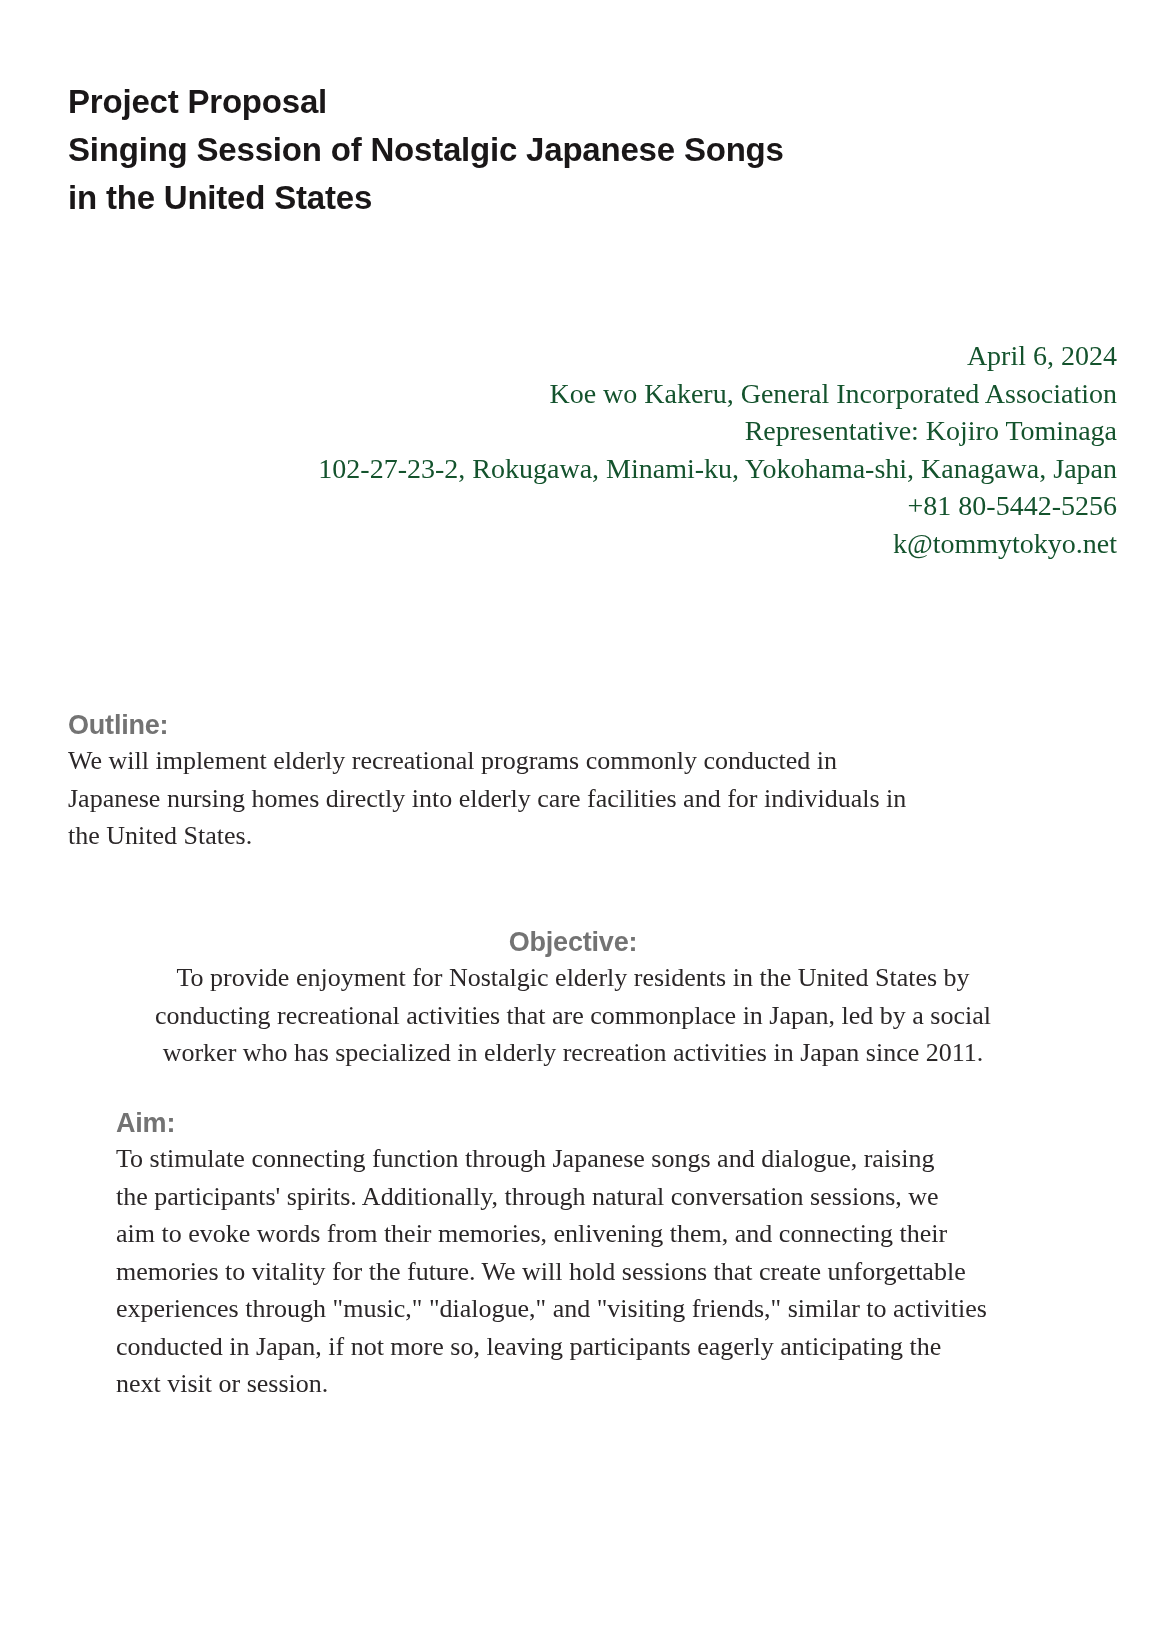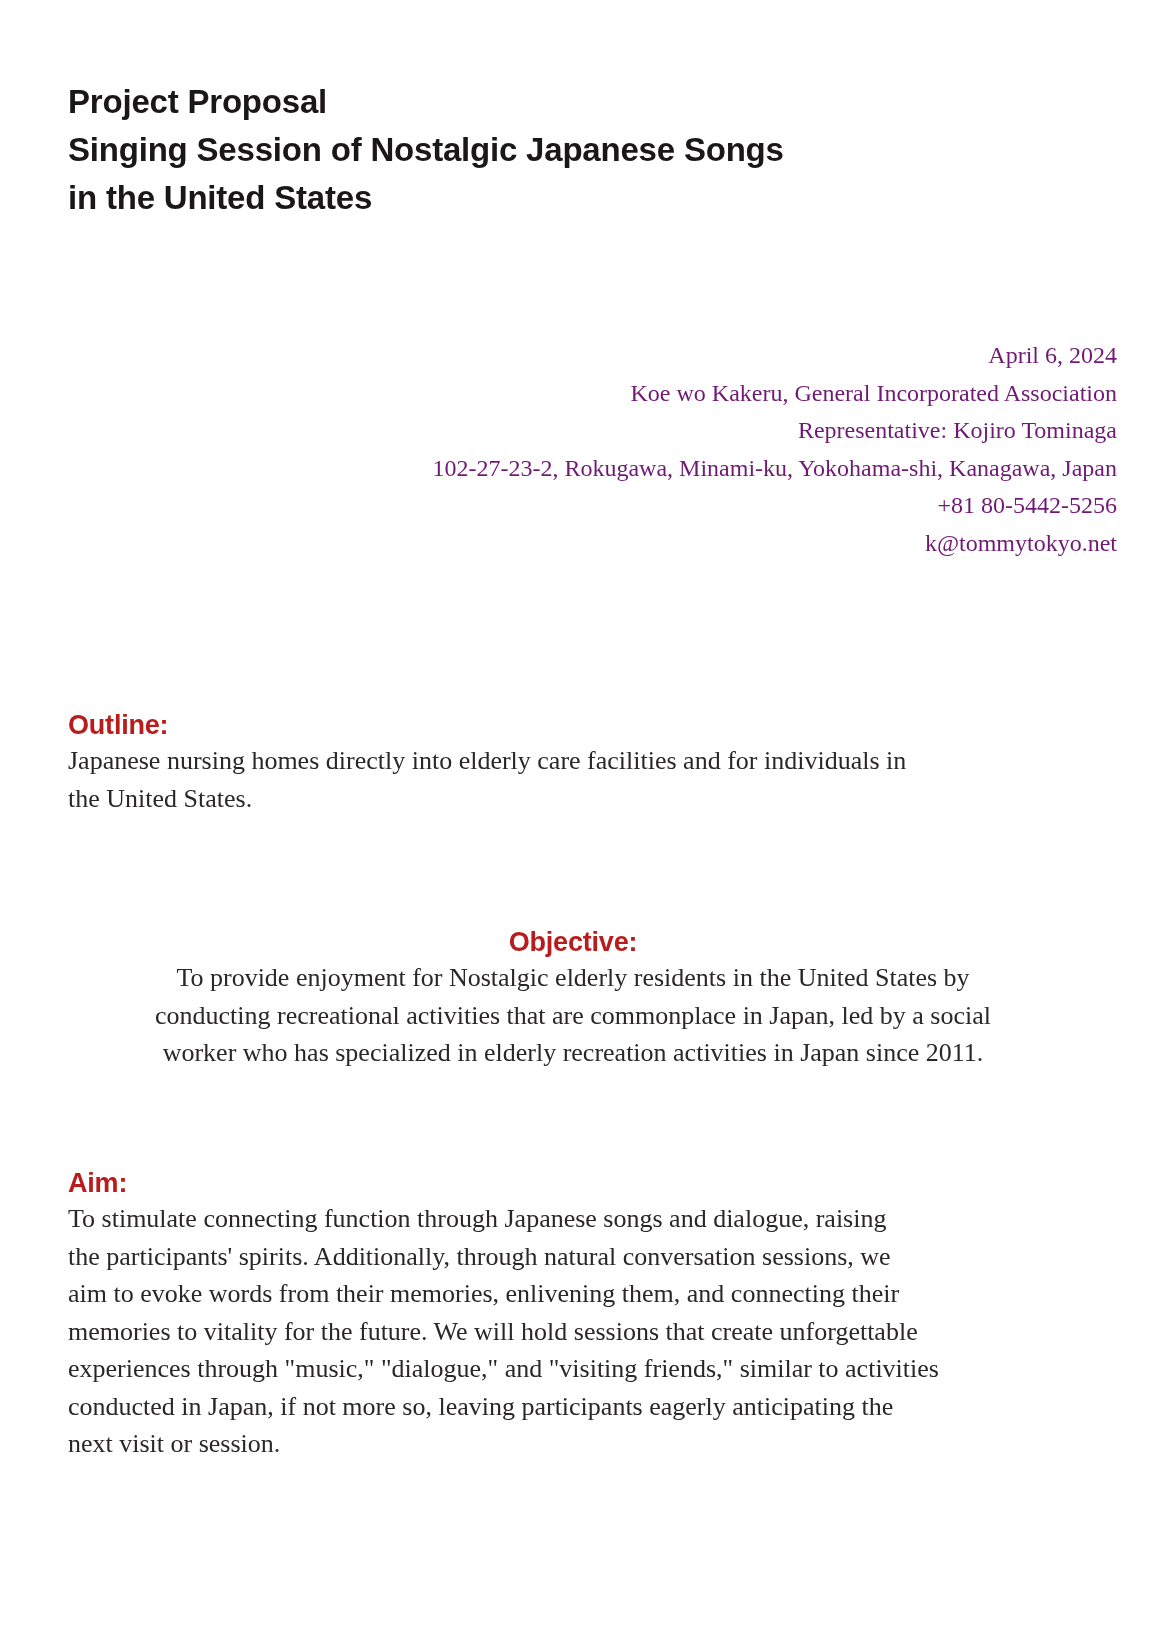--- a/index.html
+++ b/index.html
@@ -34,52 +34,52 @@
       color: #1a1718;
     }
     .title-line { display: block; white-space: nowrap; }
 
     .sender-block {
       position: absolute;
       right: 93px;
       top: 337px;
       text-align: right;
       font-family: "Liberation Serif", serif;
-      font-size: 24px;
+      font-size: 28px;
       line-height: 37.5px;
-      color: #701a75;
+      color: #14532d;
     }
     .sender-line { display: block; white-space: nowrap; }
 
     .section {
       position: absolute;
       left: 68px;
       width: 1010px;
     }
     .section-heading {
       display: block;
       font-family: "Liberation Sans", sans-serif;
       font-weight: bold;
       font-size: 27px;
       line-height: 34px;
-      color: #b91c1c;
+      color: #737373;
       letter-spacing: -0.2px;
     }
     .section-body {
       display: block;
       font-family: "Liberation Serif", serif;
       font-size: 26px;
       line-height: 37.5px;
       color: #2b2728;
     }
     .body-line { display: block; white-space: nowrap; }
 
     #section-outline { top: 708px; }
     #section-objective { top: 925px; text-align: center; }
-    #section-aim { top: 1166px; }
+    #section-aim { top: 1106px; margin-left: 48px; }
   </style>
 </head>
 <body>
 
 <div class="page">
 
   <div class="title-block">
     <span class="title-line">Project Proposal</span>
     <span class="title-line">Singing Session of Nostalgic Japanese Songs</span>
     <span class="title-line">in the United States</span>
@@ -90,20 +90,21 @@
     <span class="sender-line">Koe wo Kakeru, General Incorporated Association</span>
     <span class="sender-line">Representative: Kojiro Tominaga</span>
     <span class="sender-line">102-27-23-2, Rokugawa, Minami-ku, Yokohama-shi, Kanagawa, Japan</span>
     <span class="sender-line">+81 80-5442-5256</span>
     <span class="sender-line">k@tommytokyo.net</span>
   </div>
 
   <div class="section" id="section-outline">
     <span class="section-heading">Outline:</span>
     <div class="section-body">
+      <span class="body-line">We will implement elderly recreational programs commonly conducted in</span>
       <span class="body-line">Japanese nursing homes directly into elderly care facilities and for individuals in</span>
       <span class="body-line">the United States.</span>
     </div>
   </div>
 
   <div class="section" id="section-objective">
     <span class="section-heading">Objective:</span>
     <div class="section-body">
       <span class="body-line">To provide enjoyment for Nostalgic elderly residents in the United States by</span>
       <span class="body-line">conducting recreational activities that are commonplace in Japan, led by a social</span>

